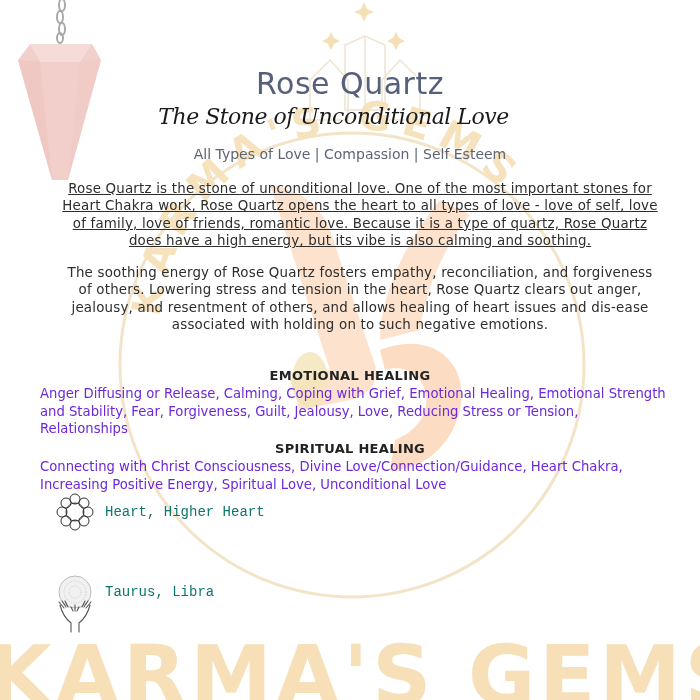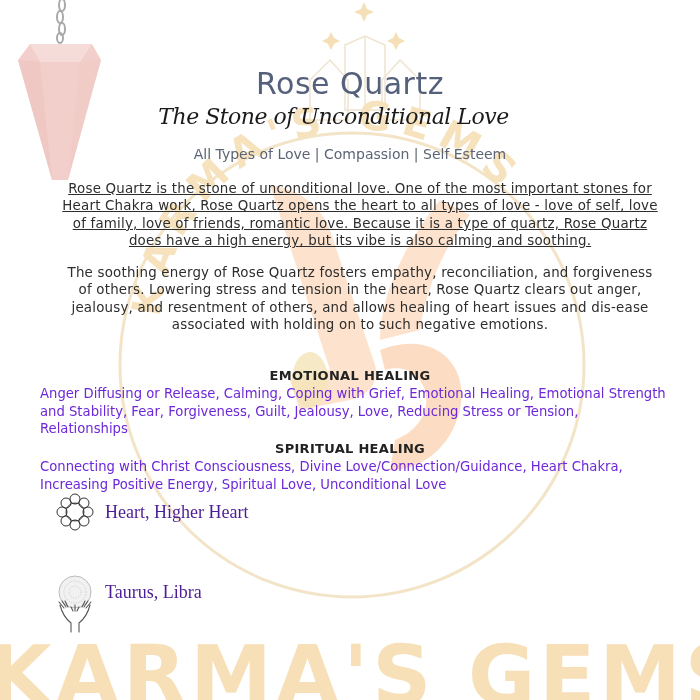--- a/index.html
+++ b/index.html
@@ -13,21 +13,21 @@
   .p1{top:180px;text-decoration:underline;}
   .p2{top:264px;}
   .heading{position:absolute;left:0;width:700px;text-align:center;font-size:13px;font-weight:bold;color:#222;letter-spacing:0.3px;}
   .h1{top:368px;}
   .h2{top:441px;}
   .list{position:absolute;left:40px;width:630px;text-align:left;font-size:13.2px;line-height:17.5px;color:#6d28d9;}
   .l1{top:385px;}
   .l2{top:458px;}
   .row{position:absolute;left:55px;display:flex;align-items:center;gap:10px;}
   .row .icon{width:40px;height:40px;display:flex;align-items:center;justify-content:center;}
-  .row .txt{font-size:18px;color:#4c1d95;font-family:Liberation Serif, serif;}
+  .row .txt{font-size:14px;color:#0f766e;font-family:Liberation Mono, monospace;}
   .r1{top:492px;}
   .r2{top:572px;}
   .r3{top:596px;}
   .brand{position:absolute;left:-12px;top:628px;width:730px;font-size:82px;font-weight:bold;color:#f7e0b8;letter-spacing:4px;white-space:nowrap;font-family:"DejaVu Sans",sans-serif;}
 </style>
 </head>
 <body>
 
 <svg class="wm" viewBox="0 0 700 700">
 

